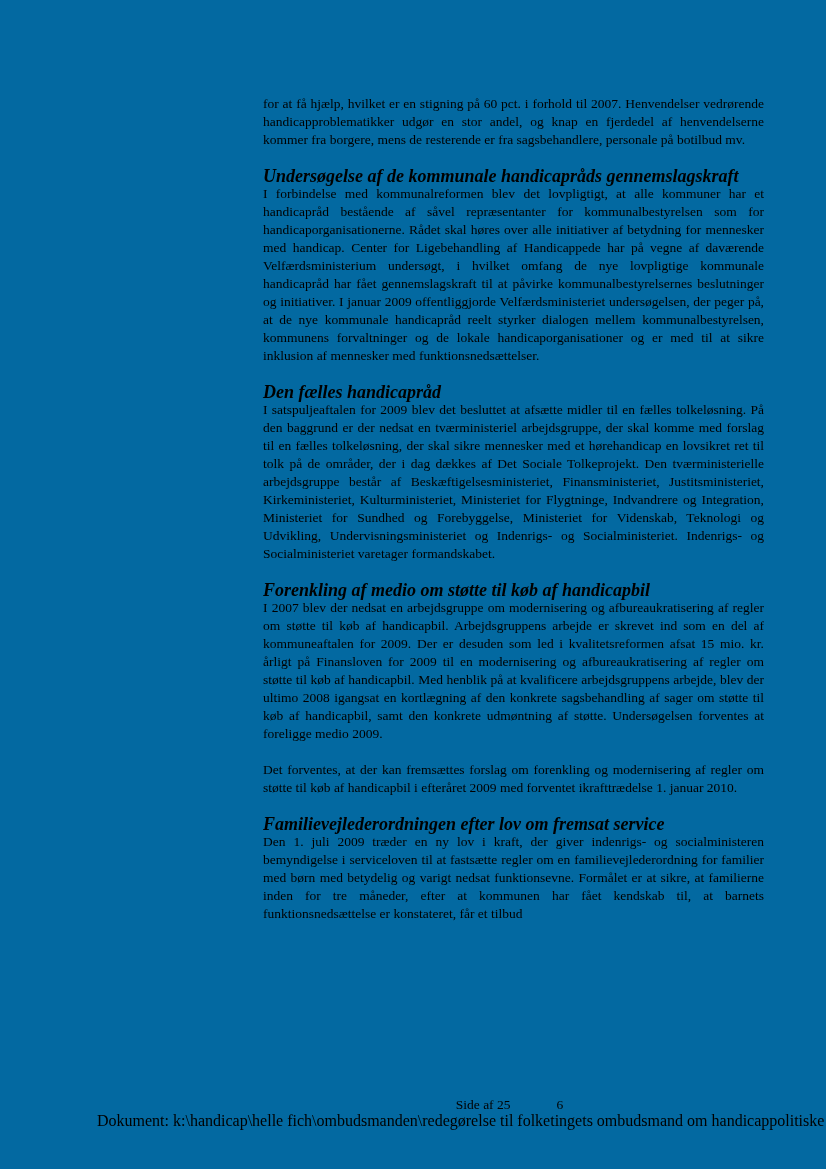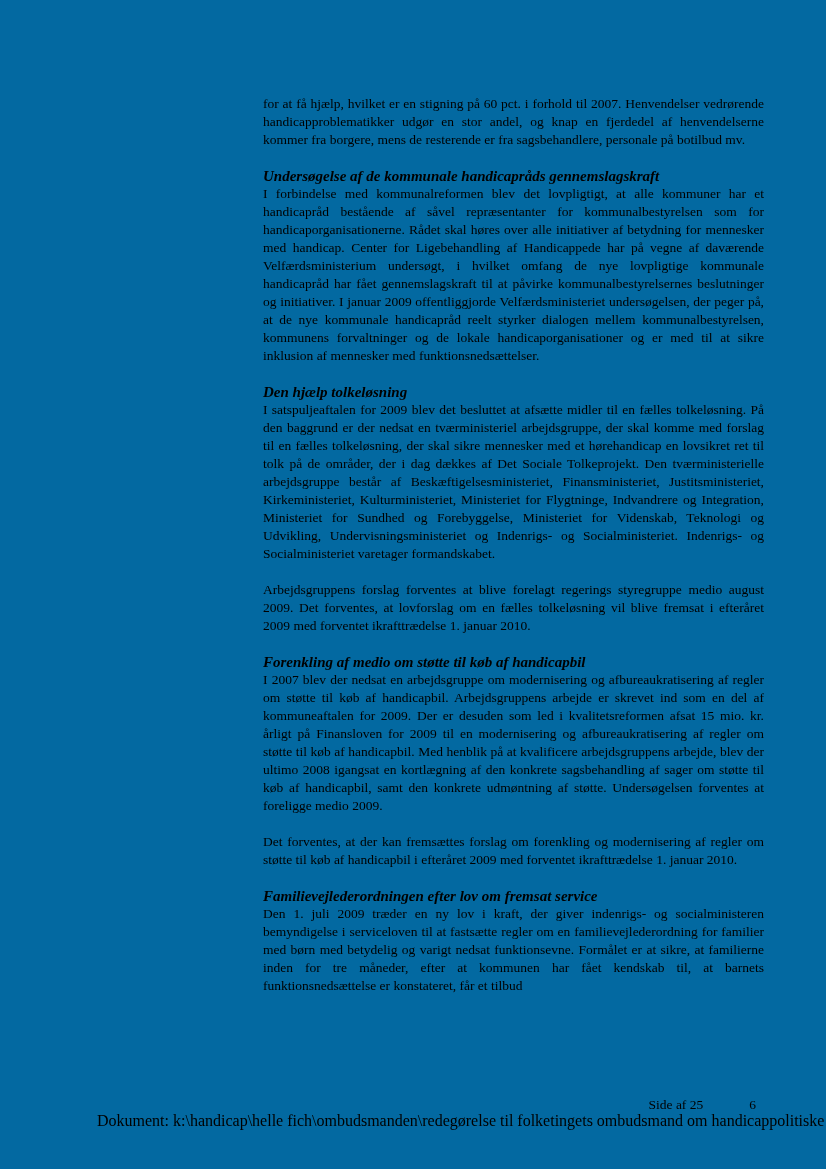--- a/index.html
+++ b/index.html
@@ -23,35 +23,35 @@
     width: 501px;
     font-size: 13.5px;
     line-height: 18px;
     text-align: justify;
   }
   .content p {
     margin: 0 0 18px 0;
   }
   .content h3 {
     margin: 0;
-    font-size: 15px;
+    font-size: 18px;
     line-height: 18px;
     font-weight: bold;
     font-style: italic;
     text-align: left;
   }
   .footer-pageline {
     position: absolute;
     top: 1096px;
     left: 263px;
     width: 501px;
     font-size: 13.5px;
     line-height: 18px;
     display: flex;
-    justify-content: flex-end;
+    justify-content: center;
     align-items: baseline;
   }
   .footer-pageline .page-label {
     margin-right: 46px;
   }
   .footer-pageline .page-number {
     margin-right: 8px;
   }
   .doc-path {
     position: absolute;
@@ -67,23 +67,22 @@
 <body>
 
 <div class="page">
   <div class="content">
 
     <p>for at få hjælp, hvilket er en stigning på 60 pct. i forhold til 2007. Henvendelser vedrørende handicapproblematikker udgør en stor andel, og knap en fjerdedel af henvendelserne kommer fra borgere, mens de resterende er fra sagsbehandlere, personale på botilbud mv.</p>
 
     <h3>Undersøgelse af de kommunale handicapråds gennemslagskraft</h3>
     <p>I forbindelse med kommunalreformen blev det lovpligtigt, at alle kommuner har et handicapråd bestående af såvel repræsentanter for kommunalbestyrelsen som for handicaporganisationerne. Rådet skal høres over alle initiativer af betydning for mennesker med handicap. Center for Ligebehandling af Handicappede har på vegne af daværende Velfærdsministerium undersøgt, i hvilket omfang de nye lovpligtige kommunale handicapråd har fået gennemslagskraft til at påvirke kommunalbestyrelsernes beslutninger og initiativer. I januar 2009 offentliggjorde Velfærdsministeriet undersøgelsen, der peger på, at de nye kommunale handicapråd reelt styrker dialogen mellem kommunalbestyrelsen, kommunens forvaltninger og de lokale handicaporganisationer og er med til at sikre inklusion af mennesker med funktionsnedsættelser.</p>
 
-    <h3>Den hjælp tolkeløsning</h3>
+    <h3>Den fælles handicapråd</h3>
     <p>I satspuljeaftalen for 2009 blev det besluttet at afsætte midler til en fælles tolkeløsning. På den baggrund er der nedsat en tværministeriel arbejdsgruppe, der skal komme med forslag til en fælles tolkeløsning, der skal sikre mennesker med et hørehandicap en lovsikret ret til tolk på de områder, der i dag dækkes af Det Sociale Tolkeprojekt. Den tværministerielle arbejdsgruppe består af Beskæftigelsesministeriet, Finansministeriet, Justitsministeriet, Kirkeministeriet, Kulturministeriet, Ministeriet for Flygtninge, Indvandrere og Integration, Ministeriet for Sundhed og Forebyggelse, Ministeriet for Videnskab, Teknologi og Udvikling, Undervisningsministeriet og Indenrigs- og Socialministeriet. Indenrigs- og Socialministeriet varetager formandskabet.</p>
-    <p>Arbejdsgruppens forslag forventes at blive forelagt regerings styregruppe medio august 2009. Det forventes, at lovforslag om en fælles tolkeløsning vil blive fremsat i efteråret 2009 med forventet ikrafttrædelse 1. januar 2010.</p>
 
     <h3>Forenkling af medio om støtte til køb af handicapbil</h3>
     <p>I 2007 blev der nedsat en arbejdsgruppe om modernisering og afbureaukratisering af regler om støtte til køb af handicapbil. Arbejdsgruppens arbejde er skrevet ind som en del af kommuneaftalen for 2009. Der er desuden som led i kvalitetsreformen afsat 15 mio. kr. årligt på Finansloven for 2009 til en modernisering og afbureaukratisering af regler om støtte til køb af handicapbil. Med henblik på at kvalificere arbejdsgruppens arbejde, blev der ultimo 2008 igangsat en kortlægning af den konkrete sagsbehandling af sager om støtte til køb af handicapbil, samt den konkrete udmøntning af støtte. Undersøgelsen forventes at foreligge medio 2009.</p>
     <p>Det forventes, at der kan fremsættes forslag om forenkling og modernisering af regler om støtte til køb af handicapbil i efteråret 2009 med forventet ikrafttrædelse 1. januar 2010.</p>
 
     <h3>Familievejlederordningen efter lov om fremsat service</h3>
     <p>Den 1. juli 2009 træder en ny lov i kraft, der giver indenrigs- og socialministeren bemyndigelse i serviceloven til at fastsætte regler om en familievejlederordning for familier med børn med betydelig og varigt nedsat funktionsevne. Formålet er at sikre, at familierne inden for tre måneder, efter at kommunen har fået kendskab til, at barnets funktionsnedsættelse er konstateret, får et tilbud</p>
 
   </div>
 

